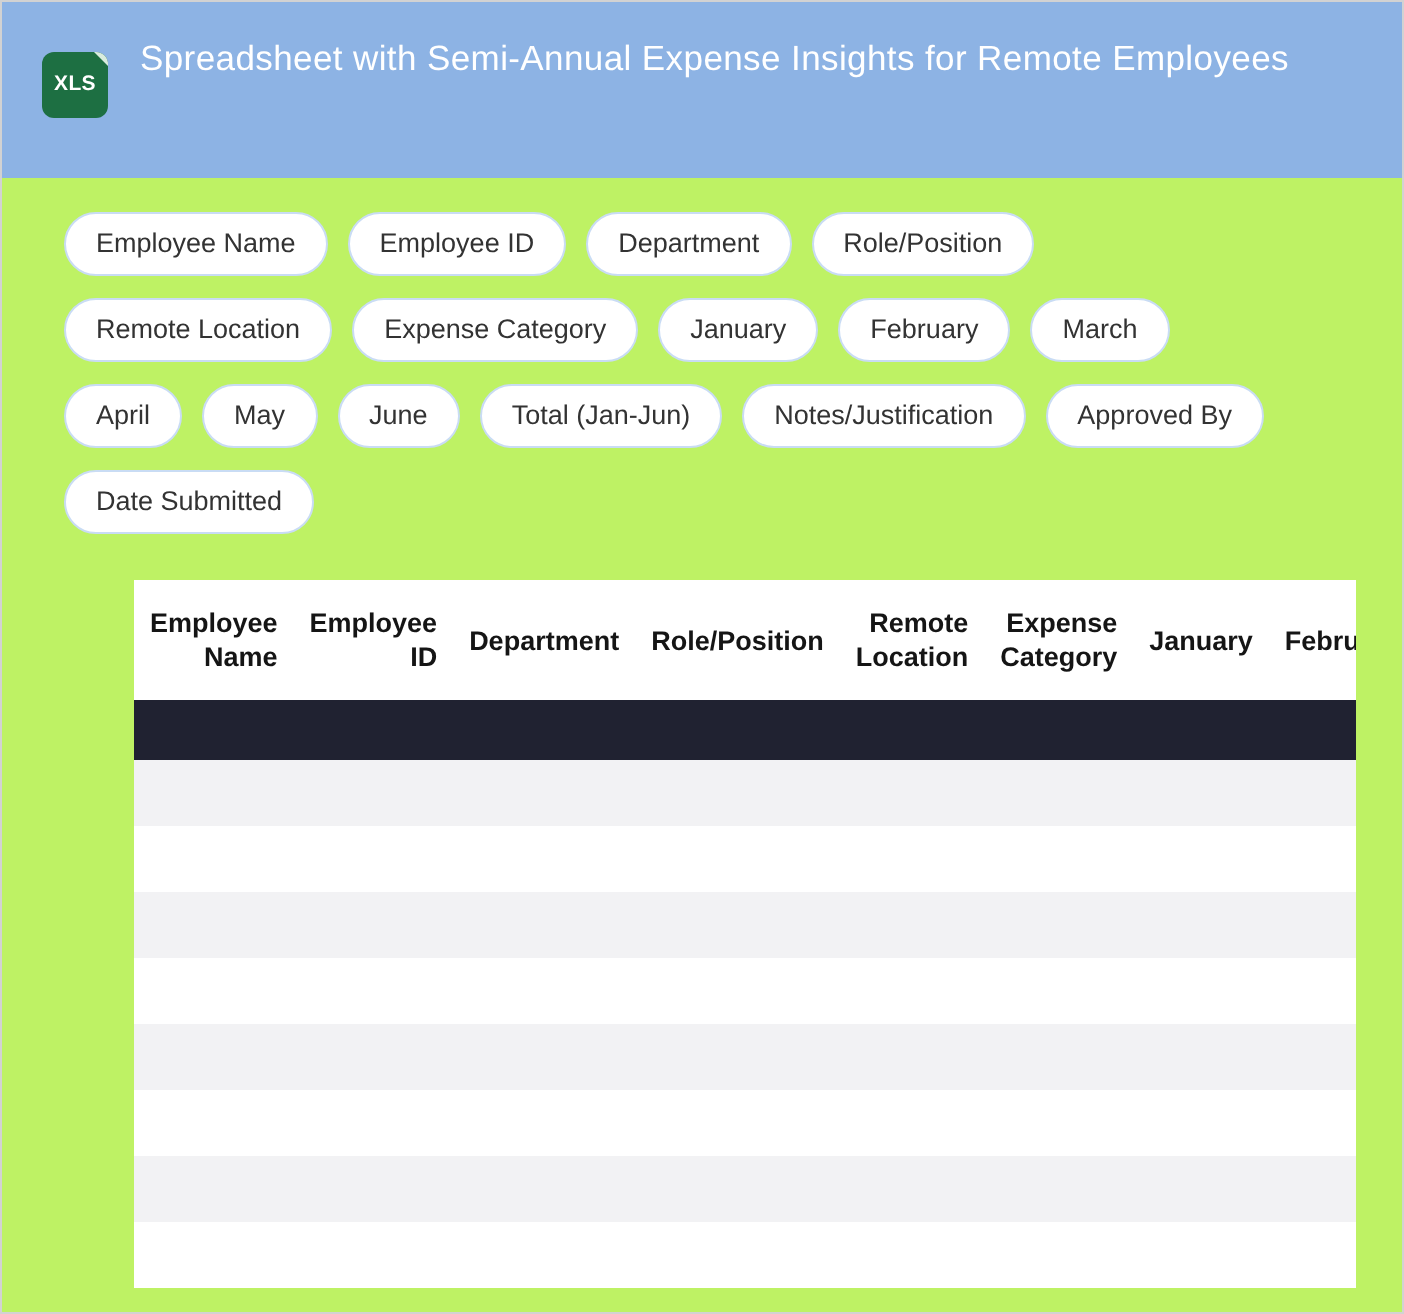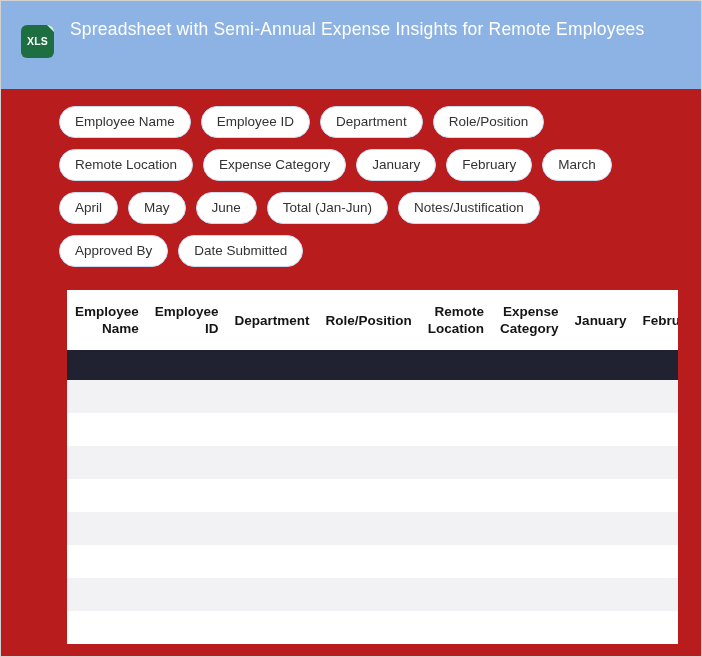--- a/index.html
+++ b/index.html
@@ -2,21 +2,21 @@
 <html style="--header-bg: #8db3e4; --icon-green: #1d6f42; --dark-row: #202231; --stripe: #f2f2f4;"><head>
 <meta charset="utf-8">
 <style>
   * { box-sizing: border-box; }
   html,body { margin:0; padding:0; background:#fff; }
   body { font-family:"Liberation Sans", sans-serif; }
 
   .page {
     width:702px; height:657px;
     border:1px solid #d2d2d2;
-    background:#b91c1c;
+    background:#bef264;
     overflow:hidden;
     position:relative;
   }
 
   
   .hdr {
     background:var(--header-bg, #8db3e4);
     color:#fff;
     padding:13px 18px 15px 14px;
     min-height:88px;
@@ -45,21 +45,21 @@
     content:"";
     position:absolute; top:0; right:0;
     border-style:solid;
     border-width:0 7px 7px 0;
     border-color:transparent #d9ecde transparent transparent;
     border-top-right-radius:6px;
   }
 
   
   .chips {
-    padding:17px 48px 2px 58px;
+    padding:17px 48px 2px 31px;
   }
   .chip {
     display:inline-block;
     margin:0 10px 11px 0;
     padding:7px 15px 8px;
     border:1px solid #c9dcf4;
     border-radius:17px;
     background:#fff;
     font-family:"Liberation Sans", sans-serif;
     font-size:13.5px;

